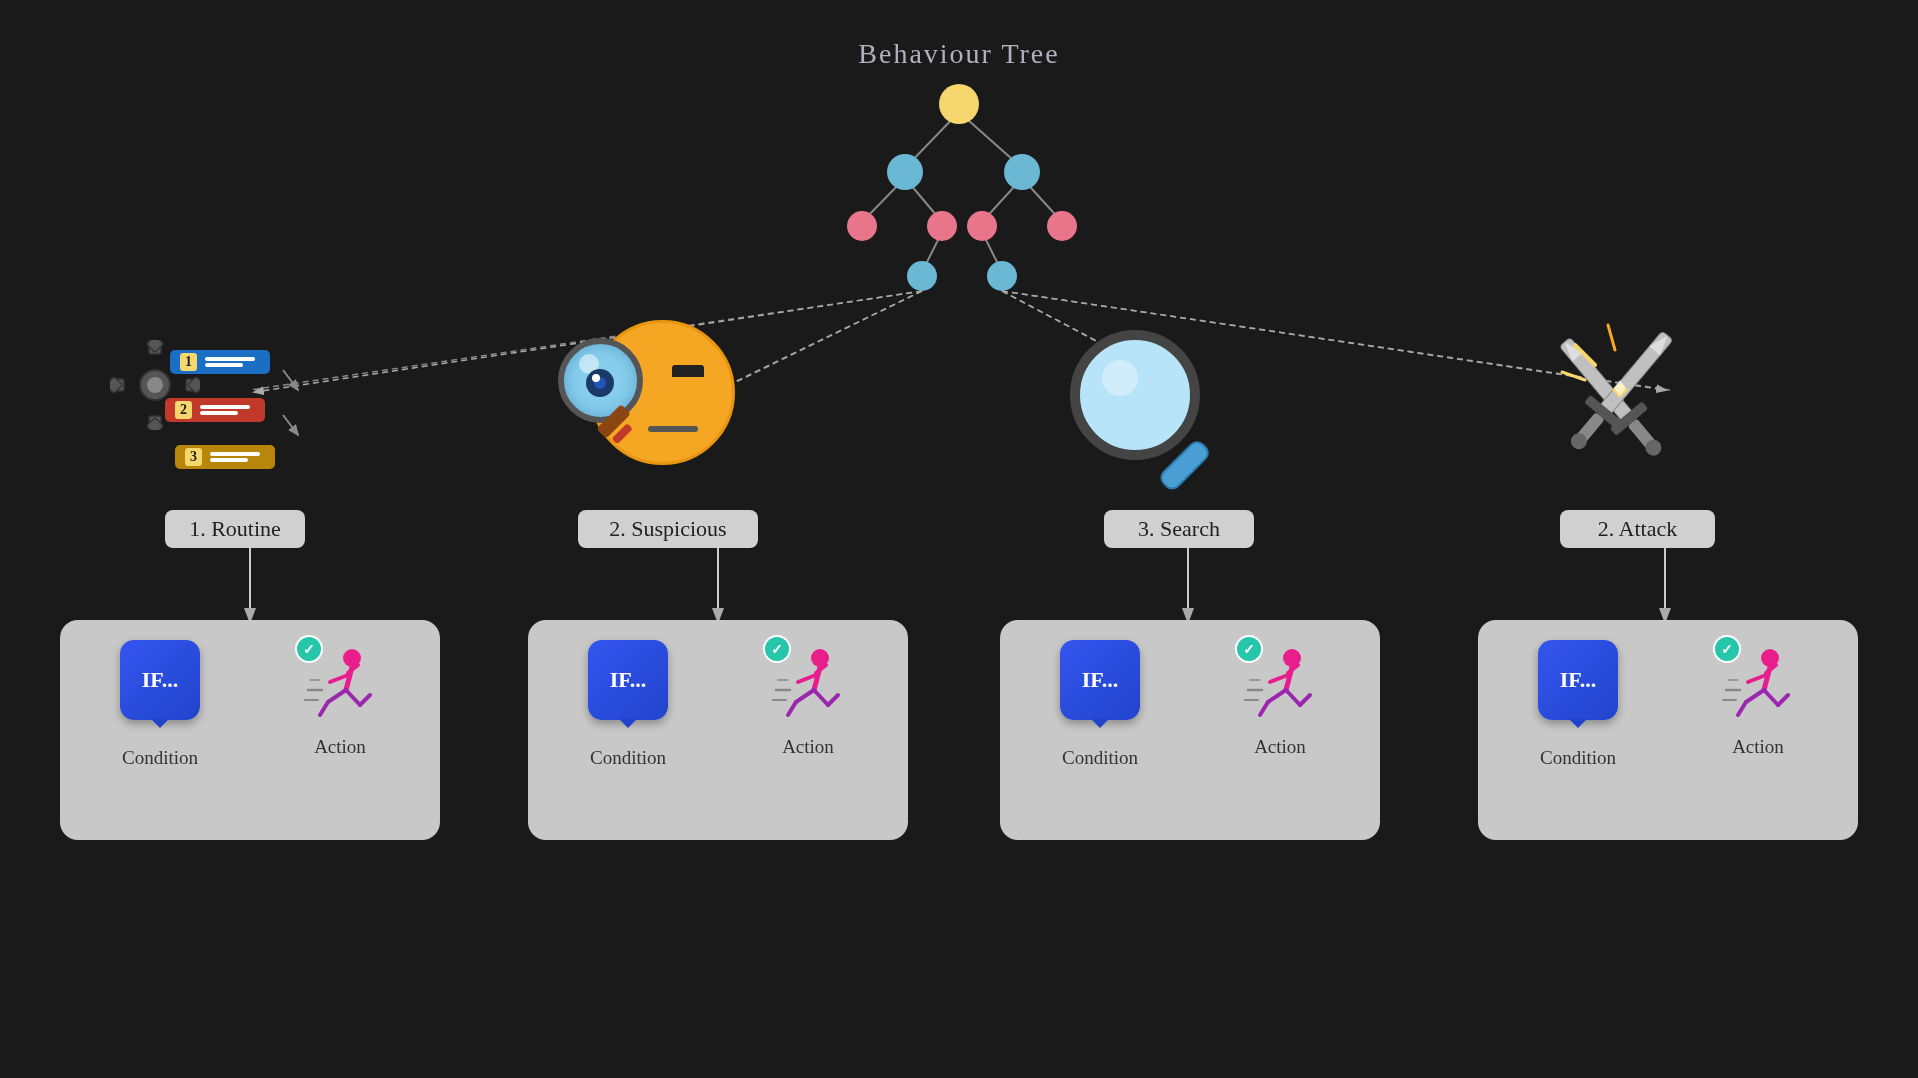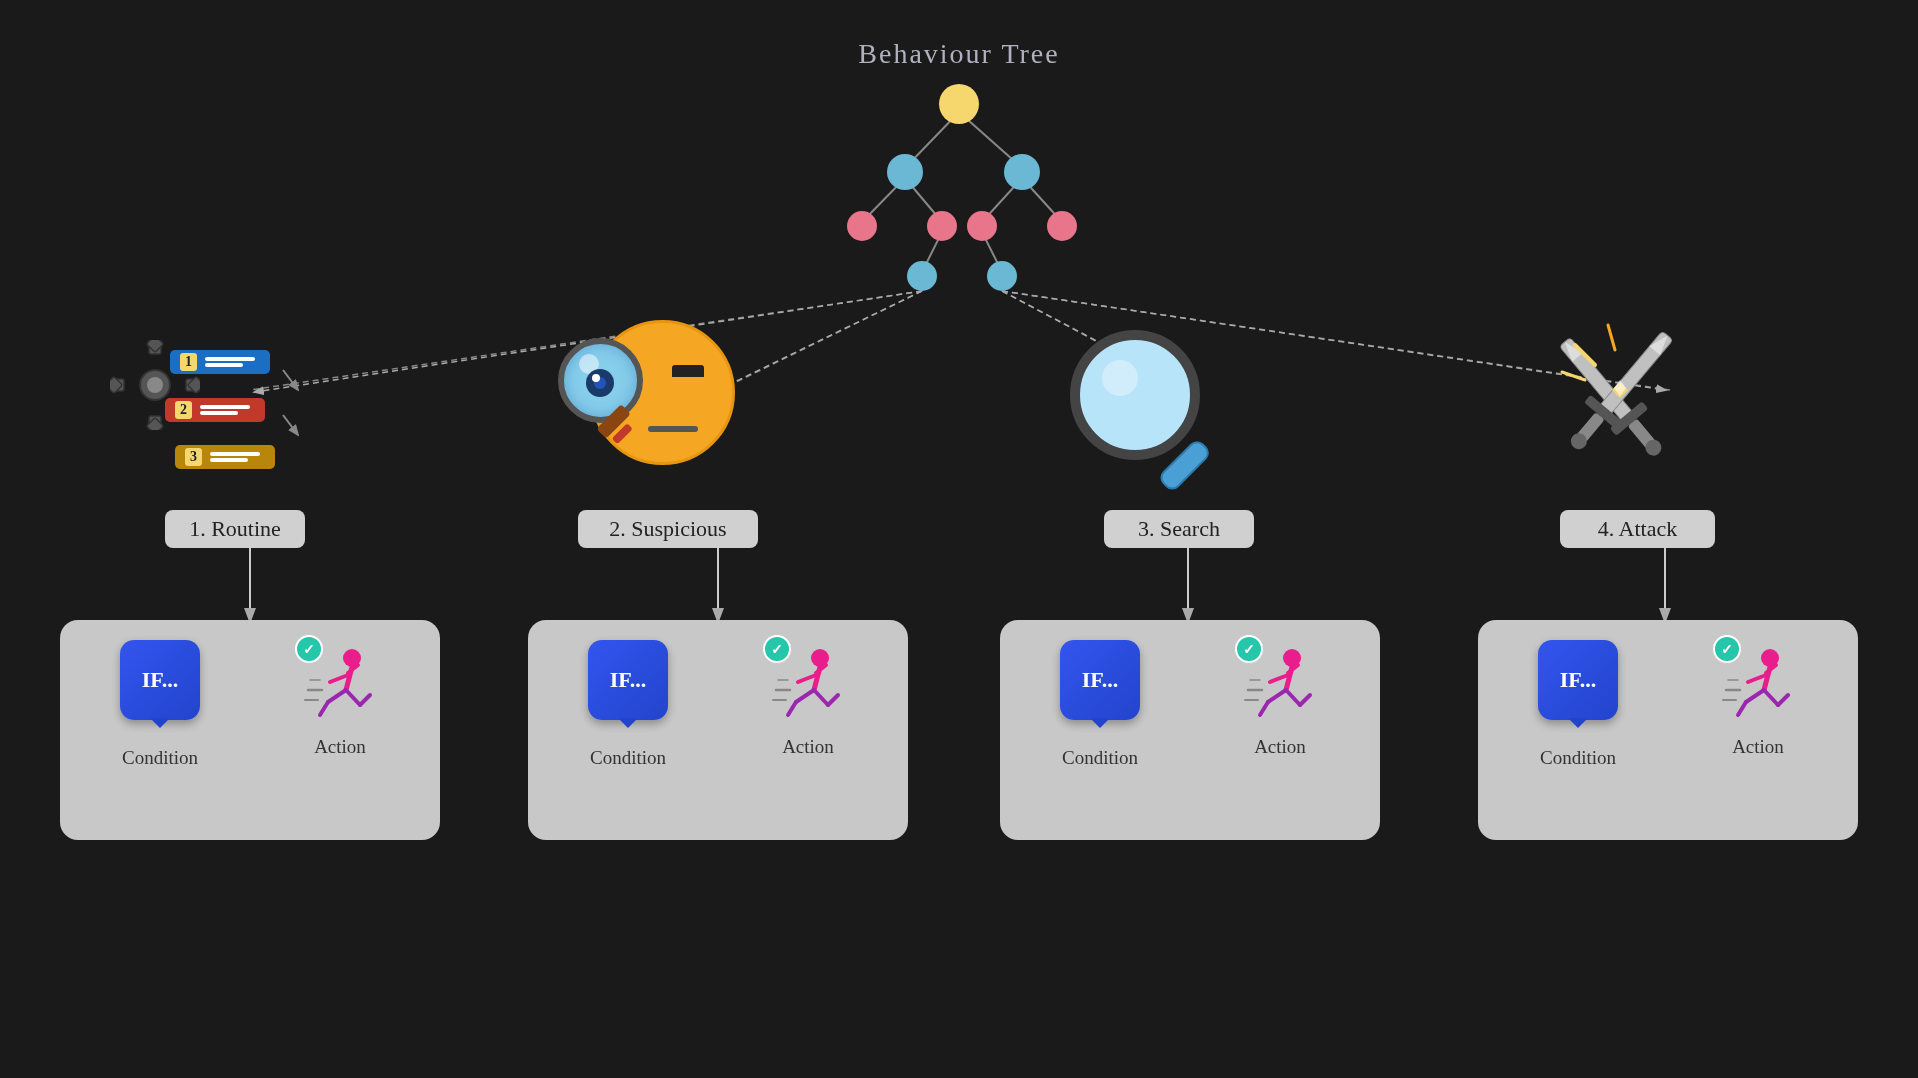--- a/index.html
+++ b/index.html
@@ -294,21 +294,21 @@
 
       <line x1="75" y1="55" x2="55" y2="35" stroke="#f5d76e" stroke-width="4" stroke-linecap="round"></line>
       <line x1="95" y1="40" x2="88" y2="15" stroke="#f5a623" stroke-width="3" stroke-linecap="round"></line>
       <line x1="65" y1="70" x2="42" y2="62" stroke="#f5d76e" stroke-width="3" stroke-linecap="round"></line>
 
       <polygon points="100,72 108,80 100,88 92,80" fill="#f5d76e"></polygon>
       <polygon points="100,70 106,78 100,86 94,78" fill="#fff" opacity="0.6"></polygon>
     </svg>
   </div>
 
-  <div class="branch-label" style="position:absolute; left:1560px; top:510px; min-width:155px; text-align:center;">4. Attack</div>
+  <div class="branch-label" style="position:absolute; left:1560px; top:510px; min-width:155px; text-align:center;">2. Attack</div>
 
   <div class="ca-box" style="position:absolute; left:60px; top:620px; width:380px; height:220px; flex-direction:row; align-items:flex-start; justify-content:space-around; padding:20px 10px 10px 10px;">
 
     <div style="display:flex; flex-direction:column; align-items:center; gap:8px; flex:1;">
       <div class="if-icon">
         <span>IF...</span>
       </div>
 
       <div style="width:70px; height:18px; background:#f5d76e; border-radius:0 0 35px 35px; margin-top:-15px; z-index:-1;"></div>
       <span class="ca-label" style="font-size:19px; color:#333; margin-top:8px;">Condition</span>

